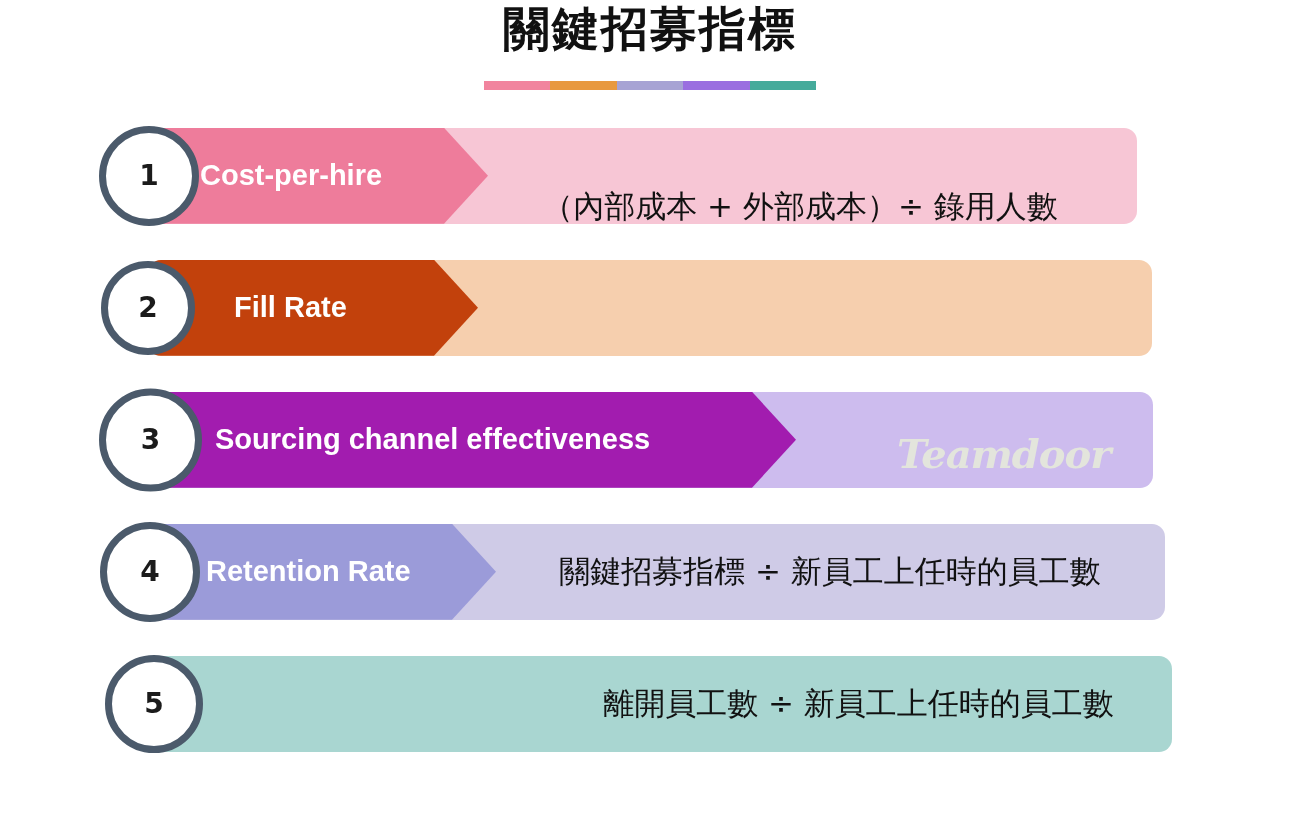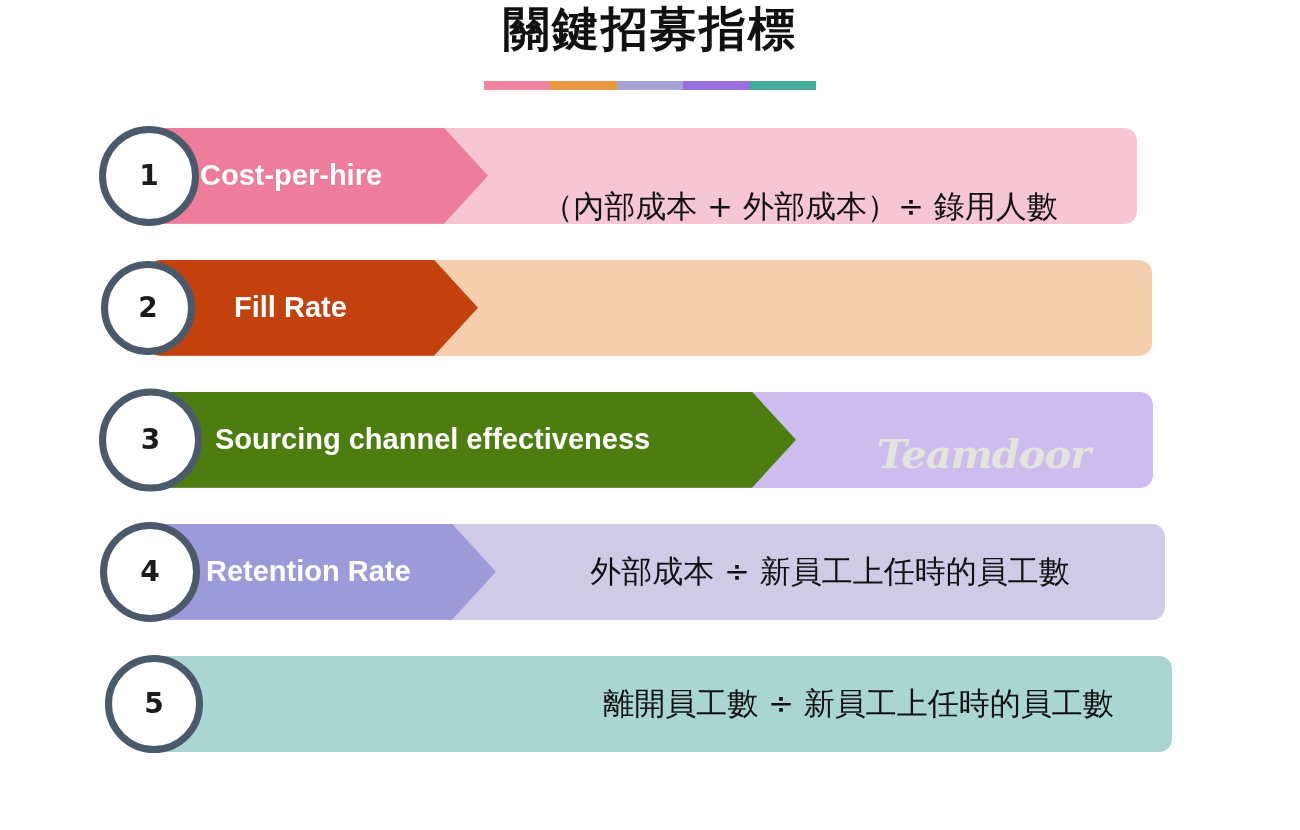--- a/index.html
+++ b/index.html
@@ -124,20 +124,21 @@
     position: absolute;
     color: #E3E5DC;
     font-size: 40px;
     font-style: italic;
     font-weight: bold;
     font-family: "DejaVu Serif", "Liberation Serif", serif;
     letter-spacing: -1px;
     line-height: 1;
     user-select: none;
     z-index: 4;
+    margin-left: 20px;
   }
 
   
   #row-1 .row-pill   { width: 989px; }
   #row-1 .row-arrow  { width: 340px; }
   #row-1 .row-label  { margin-left: 52px; }
   #row-1 .row-formula{ left: 470px; width: 660px; margin-top: 31px; }
   #row-1 .row-badge  { left: 99px; width: 100px; height: 100px; }
 
   #row-2 .row-pill   { width: 1004px; }
@@ -196,36 +197,36 @@
     <div class="row-arrow" style="background: #c2410c;">
       <span class="row-label">Fill Rate</span>
     </div>
     <div class="row-badge" style="border-color: rgb(75, 90, 107); background: rgb(255, 255, 255);">
       <span>2</span>
     </div>
   </div>
 
   <div class="metric-row" id="row-3">
     <div class="row-pill" style="background: rgb(205, 188, 238);"></div>
-    <div class="row-arrow" style="background: #4d7c0f;">
+    <div class="row-arrow" style="background: #a21caf;">
       <span class="row-label">Sourcing channel effectiveness</span>
     </div>
     <div class="row-formula"></div>
     <div class="watermark" style="left: 877px; top: 42px; color: rgb(227, 229, 220);">Teamdoor</div>
     <div class="row-badge" style="border-color: rgb(75, 90, 107); background: rgb(255, 255, 255);">
       <span>3</span>
     </div>
   </div>
 
   <div class="metric-row" id="row-4">
     <div class="row-pill" style="background: rgb(207, 203, 231);"></div>
     <div class="row-arrow" style="background: rgb(155, 155, 217);">
       <span class="row-label">Retention Rate</span>
     </div>
-    <div class="row-formula">外部成本 ÷ 新員工上任時的員工數</div>
+    <div class="row-formula">關鍵招募指標 ÷ 新員工上任時的員工數</div>
     <div class="row-badge" style="border-color: rgb(75, 90, 107); background: rgb(255, 255, 255);">
       <span>4</span>
     </div>
   </div>
 
   <div class="metric-row" id="row-5">
     <div class="row-pill" style="background: rgb(169, 214, 209);"></div>
     <div class="row-formula">離開員工數 ÷ 新員工上任時的員工數</div>
     <div class="row-badge" style="border-color: rgb(75, 90, 107); background: rgb(255, 255, 255);">
       <span>5</span>

